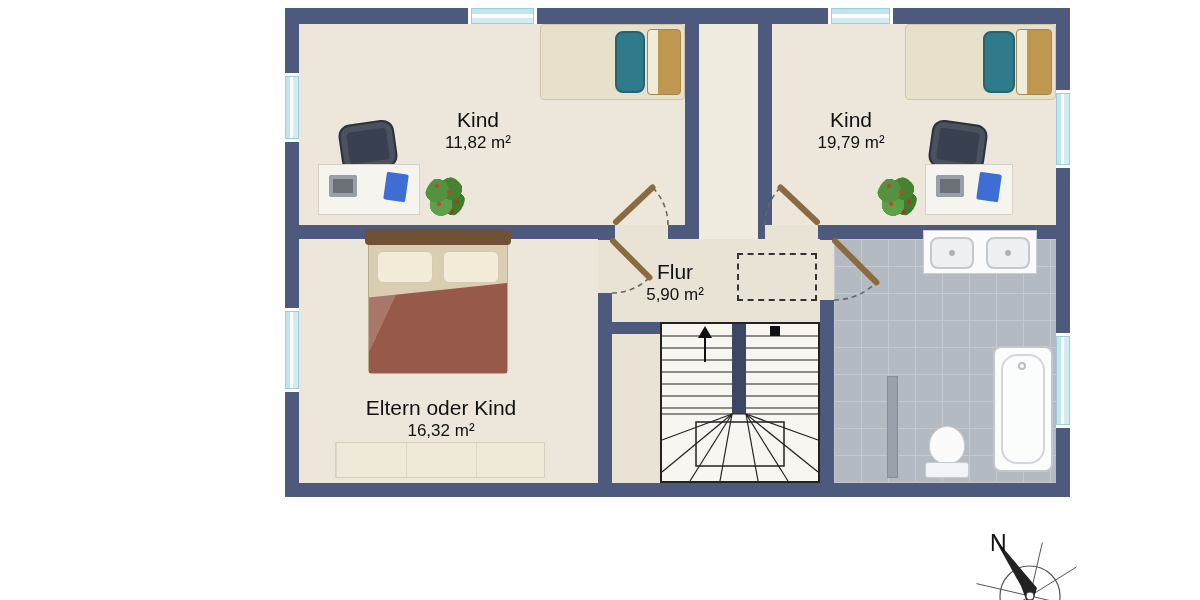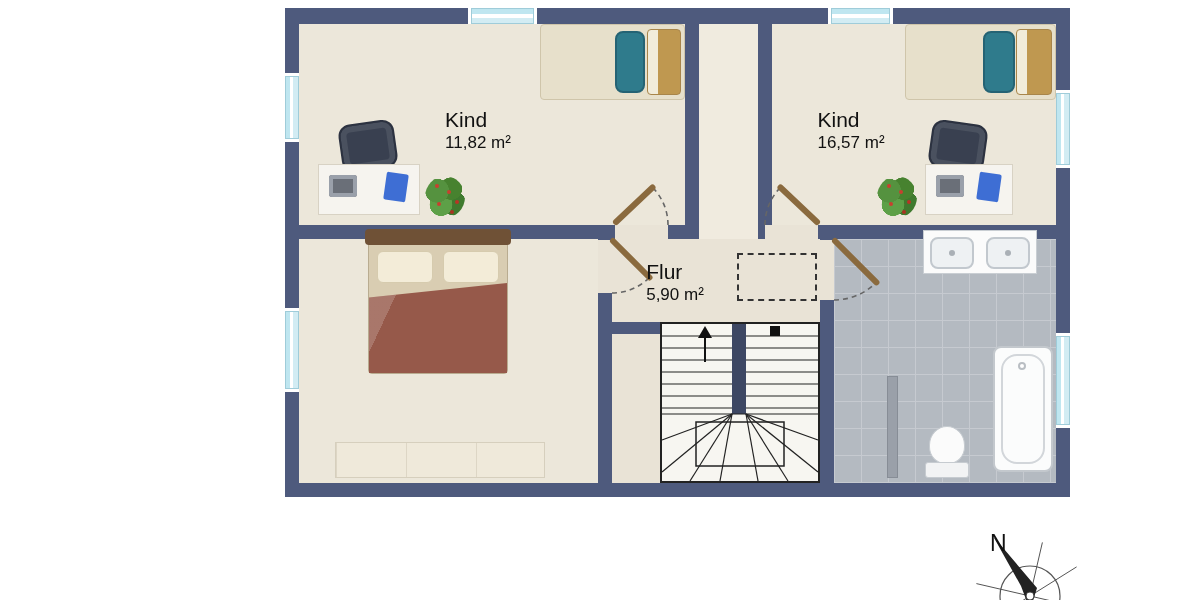--- a/index.html
+++ b/index.html
@@ -32,21 +32,21 @@
     border-left:3px solid var(--window_frame,#ffffff);
     border-right:3px solid var(--window_frame,#ffffff);
     box-shadow:inset 0 0 0 1px #9fccd9;
   }
   .win-v {
     background:linear-gradient(90deg,var(--window,#bfe6f0) 0 38%, #ffffff 38% 60%, #d2ecf3 60%);
     border-top:3px solid var(--window_frame,#ffffff);
     border-bottom:3px solid var(--window_frame,#ffffff);
     box-shadow:inset 0 0 0 1px #9fccd9;
   }
-  .room-label { position:absolute; transform:translateX(-50%); text-align:left; white-space:nowrap; }
+  .room-label { position:absolute; transform:translateX(-50%); text-align:center; white-space:nowrap; }
   .room-name { font-size:21px; line-height:25px; }
   .room-area { font-size:17px; line-height:22px; }
 
   .kid-bed { background:#e7e0cb; border:1px solid #cfc5aa; border-radius:4px; }
   .kid-bed-teal { position:absolute; left:52%; top:8%; bottom:8%; width:21%;
     background:#2f7b8c; border:2px solid #256374; border-radius:8px; }
   .kid-bed-gold { position:absolute; right:2%; top:5%; bottom:5%; width:24%;
     background:linear-gradient(90deg,#f1ecda 0 30%, #bf9850 30%);
     border:1px solid #a8854a; border-radius:4px; }
 
@@ -240,25 +240,29 @@
         <line x1="550" y1="233" x2="591.4" y2="274.4"></line>
       </g>
     </svg>
 
     <div class="room-label" style="left:193px;top:99px">
       <div class="room-name">Kind</div>
       <div class="room-area">11,82 m²</div>
     </div>
     <div class="room-label" style="left:566px;top:99px">
       <div class="room-name">Kind</div>
-      <div class="room-area">16,57 m²</div>
+      <div class="room-area">19,79 m²</div>
     </div>
     <div class="room-label" style="left:390px;top:251px">
       <div class="room-name">Flur</div>
       <div class="room-area">5,90 m²</div>
+    </div>
+    <div class="room-label" style="left:156px;top:387px">
+      <div class="room-name">Eltern oder Kind</div>
+      <div class="room-area">16,32 m²</div>
     </div>
 
   </div>
 
   <div class="abs" style="left:950px;top:524px;width:150px;height:76px">
     <div class="north-label" style="left:40px;top:6px">N</div>
     <svg width="150" height="76" viewBox="0 0 150 76">
       <g stroke="#555" stroke-width="1">
         <line x1="126.6" y1="42.9" x2="33.4" y2="101.1"></line>
         <line x1="92.4" y1="18.4" x2="67.6" y2="125.6"></line>

